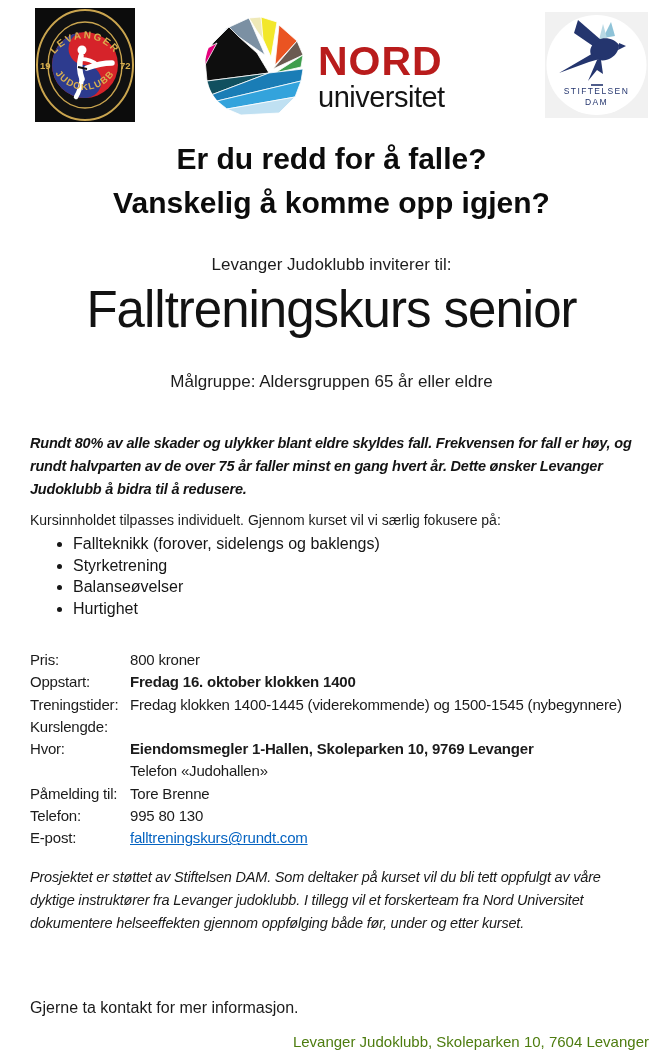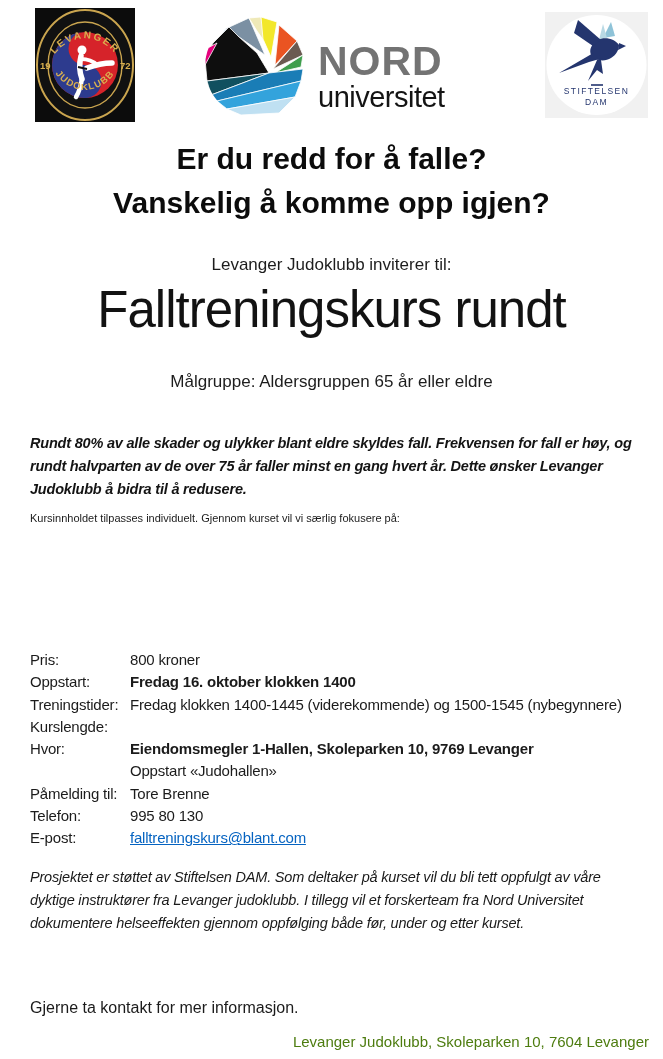--- a/index.html
+++ b/index.html
@@ -11,39 +11,39 @@
   }
   .page { position:relative; width:663px; height:1059px; background:#fff; overflow:hidden; }
   .abs { position:absolute; }
   .center { left:0; right:0; text-align:center; }
 
   
   .judo-logo   { left:35px;  top:8px;  width:100px; height:114px; }
   .nord-logo   { left:205px; top:15px; width:270px; height:108px; display:flex; align-items:flex-start; }
   .nord-mark   { width:104px; height:104px; flex:0 0 104px; }
   .nord-words  { margin-left:9px; padding-top:26px; line-height:1; }
-  .nord-name   { font-size:41px; font-weight:700; color:#737373; letter-spacing:1px; }
+  .nord-name   { font-size:41px; font-weight:700; color:#b91c1c; letter-spacing:1px; }
   .nord-sub    { font-size:29px; font-weight:400; color:#141414; letter-spacing:-0.5px; margin-top:1px; }
   .dam-logo    { left:545px; top:12px; width:103px; height:90px; }
 
   
   .headline    { font-size:30px; font-weight:700; color:#0c0c0c; }
   .h1a { top:142px; }
   .h1b { top:186px; }
   .intro-line  { top:255px; font-size:17px; color:#1d1d1d; }
   .big-title   { top:280px; font-size:51px; font-weight:400; letter-spacing:-1px; color:#121212; }
   .target-line { top:372px; font-size:17px; color:#1d1d1d; }
 
   
   .lead {
     top:432px; left:30px; width:612px;
     font-size:14.5px; font-weight:700; font-style:italic;
     letter-spacing:-0.2px; line-height:23px; color:#141414;
   }
-  .course-intro { top:512px; left:30px; width:612px; font-size:11px; }
+  .course-intro { top:512px; left:30px; width:612px; font-size:14px; }
   .bullet-list  { top:533px; left:30px; width:600px; list-style:disc; padding-left:43px; }
   .bullet-list li { font-size:16px; line-height:21.5px; color:#161616; }
 
   .details { top:649px; left:30px; width:622px; }
   .detail-row  { display:flex; font-size:15px; letter-spacing:-0.2px; line-height:22.3px; }
   .detail-label { flex:0 0 100px; }
   .detail-value.bold { font-weight:700; }
   .detail-value a { text-decoration:underline; }
 
   .project {
@@ -136,26 +136,32 @@
       </g>
       <line x1="46" y1="73" x2="58" y2="73" stroke="#24356e" stroke-width="1.6"></line>
       <text x="51.5" y="82" text-anchor="middle" font-size="8.5" letter-spacing="1.4" fill="#24356e" font-family="Liberation Sans, sans-serif">STIFTELSEN</text>
       <text x="51.5" y="93" text-anchor="middle" font-size="8.5" letter-spacing="1.4" fill="#24356e" font-family="Liberation Sans, sans-serif">DAM</text>
     </svg>
   </div>
 
   <div class="abs center headline h1b">Vanskelig å komme opp igjen?</div>
   <div class="abs center headline h1a">Er du redd for å falle?</div>
   <div class="abs center intro-line">Levanger Judoklubb inviterer til:</div>
-  <div class="abs center big-title">Falltreningskurs rundt</div>
+  <div class="abs center big-title">Falltreningskurs senior</div>
   <div class="abs center target-line">Målgruppe: Aldersgruppen 65 år eller eldre</div>
 
   <p class="abs lead">Rundt 80% av alle skader og ulykker blant eldre skyldes fall. Frekvensen for fall er høy, og rundt halvparten av de over 75 år faller minst en gang hvert år. Dette ønsker Levanger Judoklubb å bidra til å redusere.</p>
 
   <div class="abs course-intro">Kursinnholdet tilpasses individuelt. Gjennom kurset vil vi særlig fokusere på:</div>
+  <ul class="abs bullet-list">
+      <li>Fallteknikk (forover, sidelengs og baklengs)</li>
+      <li>Styrketrening</li>
+      <li>Balanseøvelser</li>
+      <li>Hurtighet</li>
+    </ul>
 
   <div class="abs details">
       <div class="detail-row">
         <span class="detail-label">Pris:</span>
         <span class="detail-value">800 kroner</span>
       </div>
       <div class="detail-row">
         <span class="detail-label">Oppstart:</span>
         <span class="detail-value bold">Fredag 16. oktober klokken 1400</span>
       </div>
@@ -165,33 +171,33 @@
       </div>
       <div class="detail-row">
         <span class="detail-label">Kurslengde:</span>
       </div>
       <div class="detail-row">
         <span class="detail-label">Hvor:</span>
         <span class="detail-value bold">Eiendomsmegler 1-Hallen, Skoleparken 10, 9769 Levanger</span>
       </div>
       <div class="detail-row">
         <span class="detail-label"></span>
-        <span class="detail-value">Oppstart «Judohallen»</span>
+        <span class="detail-value">Telefon «Judohallen»</span>
       </div>
       <div class="detail-row">
         <span class="detail-label">Påmelding til:</span>
         <span class="detail-value">Tore Brenne</span>
       </div>
       <div class="detail-row">
         <span class="detail-label">Telefon:</span>
         <span class="detail-value">995 80 130</span>
       </div>
       <div class="detail-row">
         <span class="detail-label">E-post:</span>
-        <span class="detail-value"><a href="#" style="color: rgb(5, 99, 193);">falltreningskurs@blant.com</a></span>
+        <span class="detail-value"><a href="#" style="color: rgb(5, 99, 193);">falltreningskurs@rundt.com</a></span>
       </div>
     </div>
 
   <p class="abs project">Prosjektet er støttet av Stiftelsen DAM. Som deltaker på kurset vil du bli tett oppfulgt av våre dyktige instruktører fra Levanger judoklubb. I tillegg vil et forskerteam fra Nord Universitet dokumentere helseeffekten gjennom oppfølging både før, under og etter kurset.</p>
 
   <div class="abs closing">Gjerne ta kontakt for mer informasjon.</div>
   <div class="abs footer">Levanger Judoklubb, Skoleparken 10, 7604 Levanger</div>
 
 </div>
 

